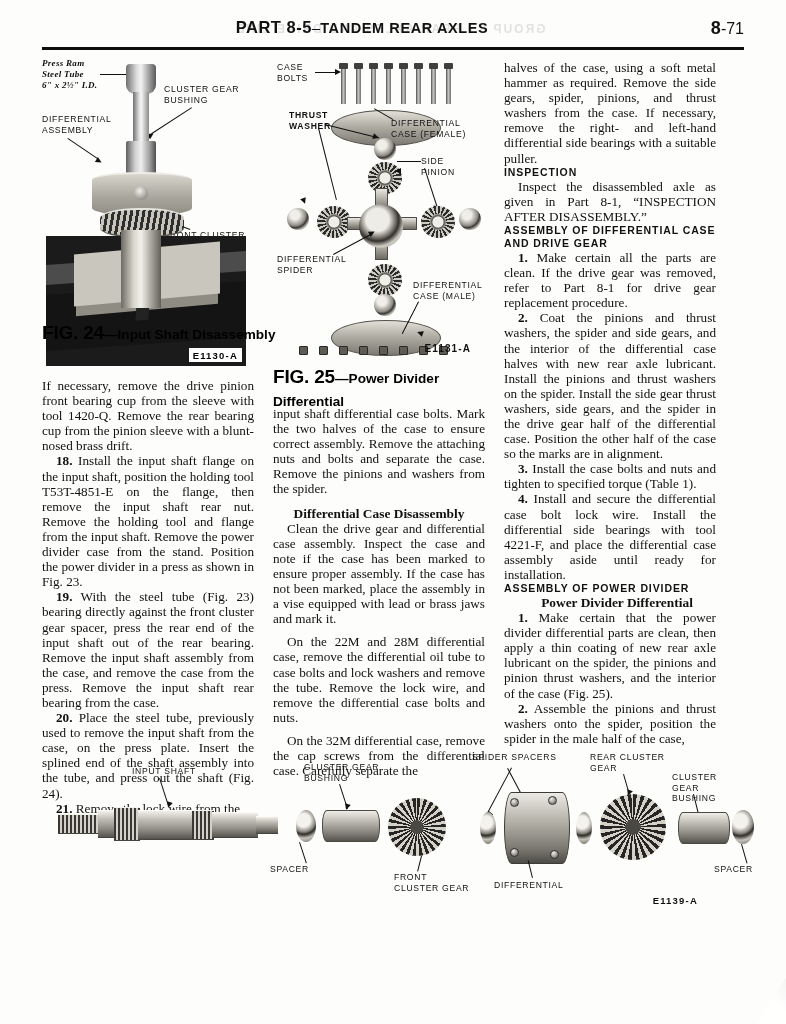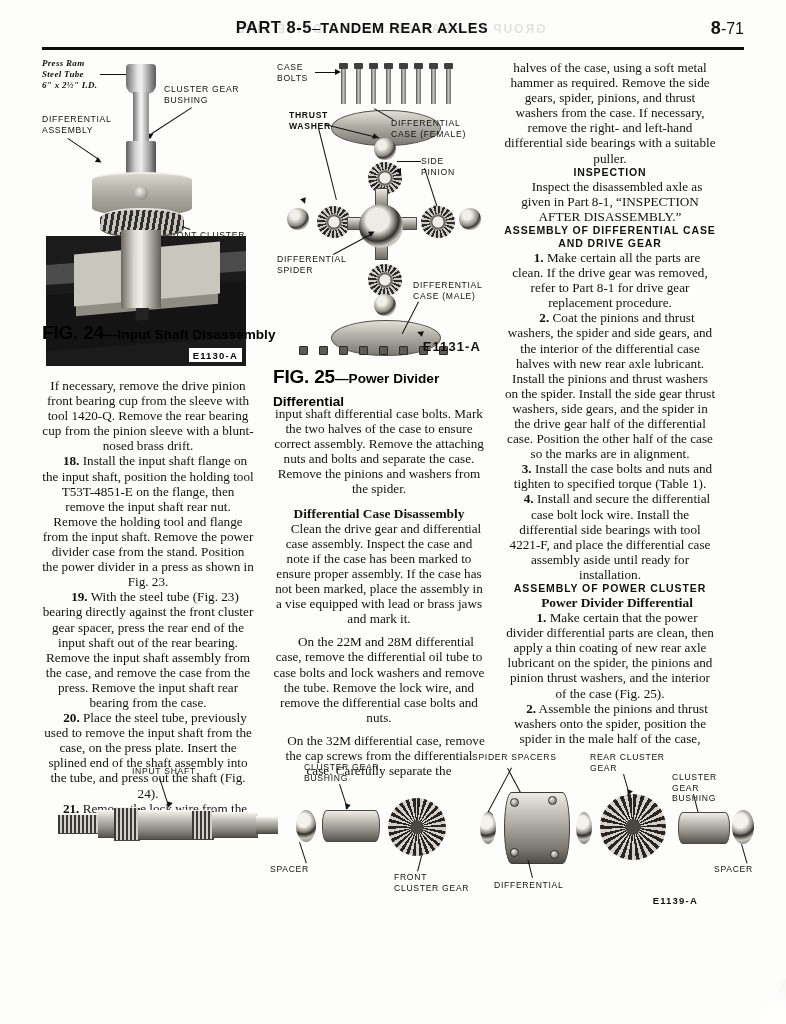--- a/index.html
+++ b/index.html
@@ -77,21 +77,21 @@
 
   
   .col {
     position: absolute;
     font-size: 13.2px;
     line-height: 15.1px;
     text-align: justify;
     -webkit-hyphens: none;
     hyphens: none;
   }
-  .col p { margin: 0; text-align: center; }
+  .col p { margin: 0; }
   .col p.ind { text-indent: 14px; }
   .col p.gap { margin-top: 8px; }
   .head-bold {
     font-family: "Liberation Sans", sans-serif;
     font-weight: bold;
     font-size: 10.5px;
     letter-spacing: 0.9px;
     margin-top: 12px;
     margin-bottom: 3px;
     line-height: 13px;
@@ -306,24 +306,24 @@
     border-radius: 50%;
     background: radial-gradient(circle at 42% 36%, #eeece6 0 30%, #7e7b74 46%, #33312d 56%, #cfccc4 70%, #6f6c65);
   }
   .spider-arm {
     position: absolute;
     background: linear-gradient(180deg,#e9e7e1,#a5a29a 55%,#6d6a63);
     border: 1px solid #4e4c46;
   }
   .f25-code {
     position: absolute;
-    right: 8px; bottom: 4px;
-    font-family: "Liberation Sans", sans-serif;
-    font-weight: bold;
-    font-size: 13px;
+    right: 18px; bottom: 4px;
+    font-family: "Liberation Sans", sans-serif;
+    font-weight: bold;
+    font-size: 10px;
     letter-spacing: 1.1px;
   }
   .nutrow { position: absolute; left: 26px; bottom: 3px; display: flex; gap: 11px; }
   .nut {
     width: 7px; height: 7px;
     background: #5e5b55;
     border: 1px solid #2a2926;
     border-radius: 1px;
   }
 
@@ -556,21 +556,21 @@
   <div class="col" id="col-right">
     <p>halves of the case, using a soft metal hammer as required. Remove the side gears, spider, pinions, and thrust washers from the case. If necessary, remove the right- and left-hand differential side bearings with a suitable puller.</p>
     <p class="head-bold">INSPECTION</p>
     <p class="ind">Inspect the disassembled axle as given in Part 8-1, “INSPECTION AFTER DISASSEMBLY.”</p>
     <p class="head-bold" style="white-space:pre-line;">ASSEMBLY OF DIFFERENTIAL CASE
 AND DRIVE GEAR</p>
     <p class="ind"><span class="num">1.</span><span> Make certain all the parts are clean. If the drive gear was removed, refer to Part 8-1 for drive gear replacement procedure.</span></p>
     <p class="ind"><span class="num">2.</span><span> Coat the pinions and thrust washers, the spider and side gears, and the interior of the differential case halves with new rear axle lubricant. Install the pinions and thrust washers on the spider. Install the side gear thrust washers, side gears, and the spider in the drive gear half of the differential case. Position the other half of the case so the marks are in alignment.</span></p>
     <p class="ind"><span class="num">3.</span><span> Install the case bolts and nuts and tighten to specified torque (Table 1).</span></p>
     <p class="ind"><span class="num">4.</span><span> Install and secure the differential case bolt lock wire. Install the differential side bearings with tool 4221-F, and place the differential case assembly aside until ready for installation.</span></p>
-    <p class="head-bold">ASSEMBLY OF POWER CLUSTER</p>
+    <p class="head-bold">ASSEMBLY OF POWER DIVIDER</p>
     <p class="head-serif left" style="margin-top:0;">Power Divider Differential</p>
     <p class="ind"><span class="num">1.</span><span> Make certain that the power divider differential parts are clean, then apply a thin coating of new rear axle lubricant on the spider, the pinions and pinion thrust washers, and the interior of the case (Fig. 25).</span></p>
     <p class="ind"><span class="num">2.</span><span> Assemble the pinions and thrust washers onto the spider, position the spider in the male half of the case,</span></p>
   </div>
 
   <div id="fig26">
     <div class="lbl" style="left:90px; top:6px;">INPUT SHAFT</div>
     <div class="ldr" style="left:118px; top:18px; width:28px; transform:rotate(72deg);"></div>
     <div class="arrowh" style="left:124px; top:42px; transform:rotate(108deg);"></div>
 

